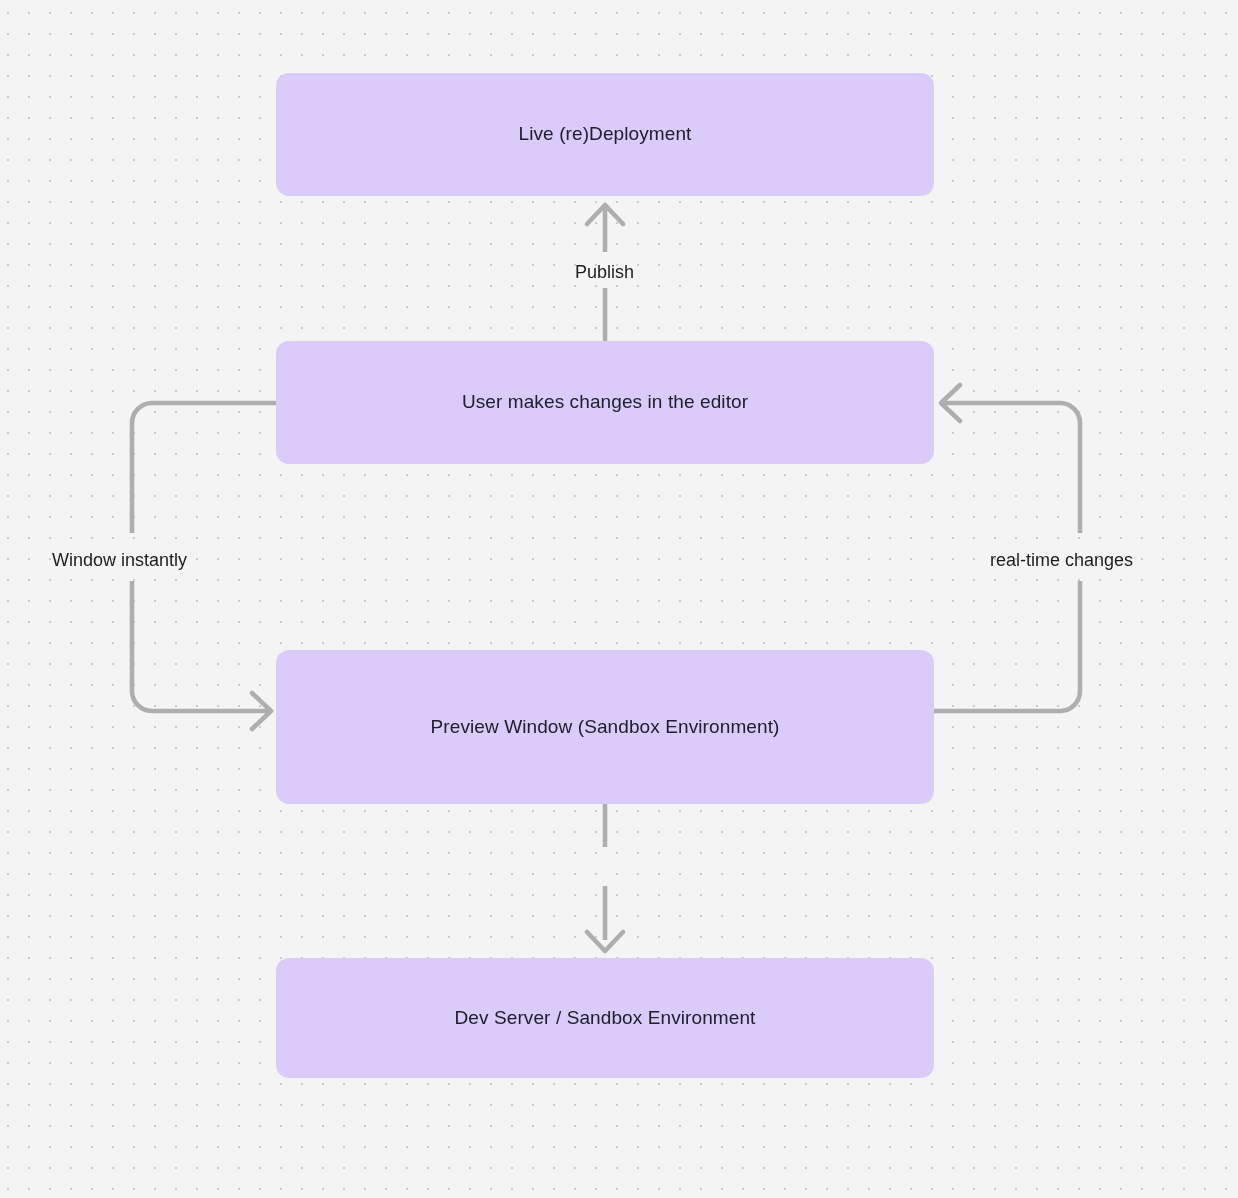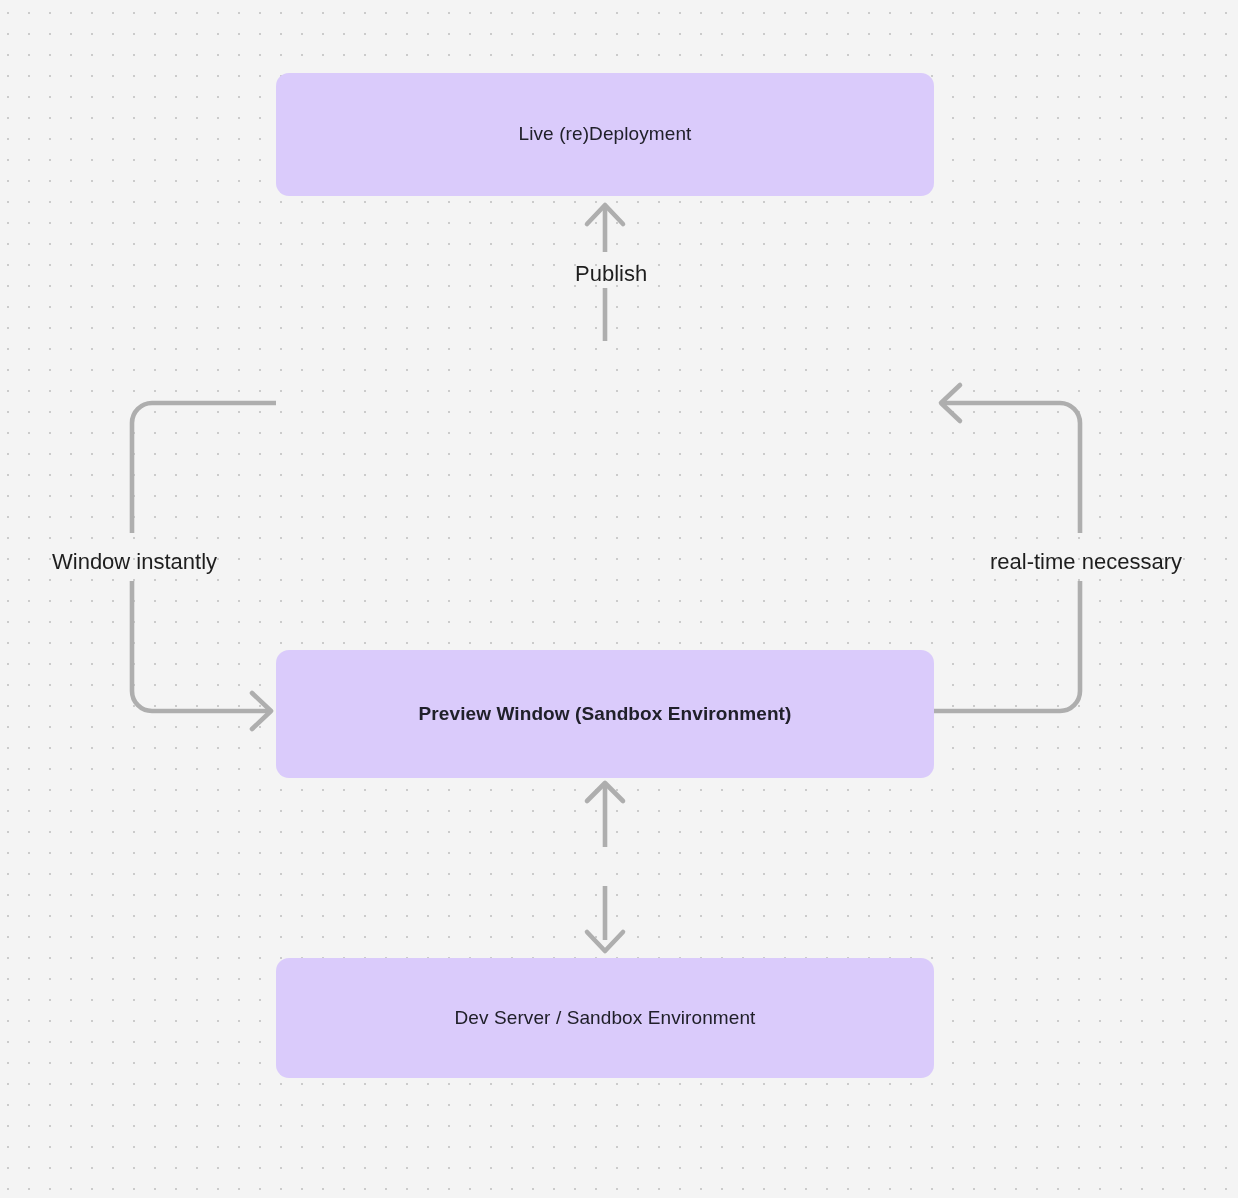--- a/index.html
+++ b/index.html
@@ -30,21 +30,21 @@
     align-items: center;
     justify-content: center;
     color: #20202a;
     font-size: 19px;
     letter-spacing: 0.1px;
     line-height: 1.2;
     text-align: center;
   }
   #node-live        { left: 276px; top: 73px;  width: 658px; height: 123px; }
   #node-editor      { left: 276px; top: 341px; width: 658px; height: 123px; }
-  #node-preview     { left: 276px; top: 650px; width: 658px; height: 128px; font-weight: bold; }
+  #node-preview     { left: 276px; top: 650px; width: 658px; height: 154px; }
   #node-devserver   { left: 276px; top: 958px; width: 658px; height: 120px; }
 
   .edge-svg {
     position: absolute;
     left: 0;
     top: 0;
     width: 1238px;
     height: 1198px;
     pointer-events: none;
     overflow: visible;
@@ -59,21 +59,21 @@
   .edge-head {
     fill: none;
     stroke: #aeaeae;
     stroke-width: 4.6;
     stroke-linecap: round;
     stroke-linejoin: round;
   }
   .edge-label {
     position: absolute;
     color: #1e1e1e;
-    font-size: 22px;
+    font-size: 18px;
     line-height: 1;
     white-space: nowrap;
     background: transparent;
     padding: 3px 6px;
   }
   #label-publish   { left: 569px; top: 260px; }
   #label-updates   { left: 46px;  top: 548px; }
   #label-realtime  { left: 984px; top: 548px; }
   #label-spun      { left: 414px; top: 857px; }
 </style>
@@ -108,26 +108,29 @@
       <path class="edge-path" d="M 605 886 L 605 940"></path>
       <path class="edge-head" d="M 587 932 L 605 951 L 623 932"></path>
     </g>
 
   </svg>
 
   <div class="node" id="node-live">
     <span>Live (re)Deployment</span>
   </div>
 
+  <div class="node" id="node-editor">
+    <span>User makes changes in the editor</span>
+  </div>
 
   <div class="node" id="node-preview">
     <span>Preview Window (Sandbox Environment)</span>
   </div>
 
   <div class="node" id="node-devserver">
     <span>Dev Server / Sandbox Environment</span>
   </div>
 
   <div class="edge-label" id="label-publish">Publish</div>
   <div class="edge-label" id="label-updates">Window instantly</div>
-  <div class="edge-label" id="label-realtime">real-time necessary</div>
+  <div class="edge-label" id="label-realtime">real-time changes</div>
 
 </div>
 
 </body></html>

